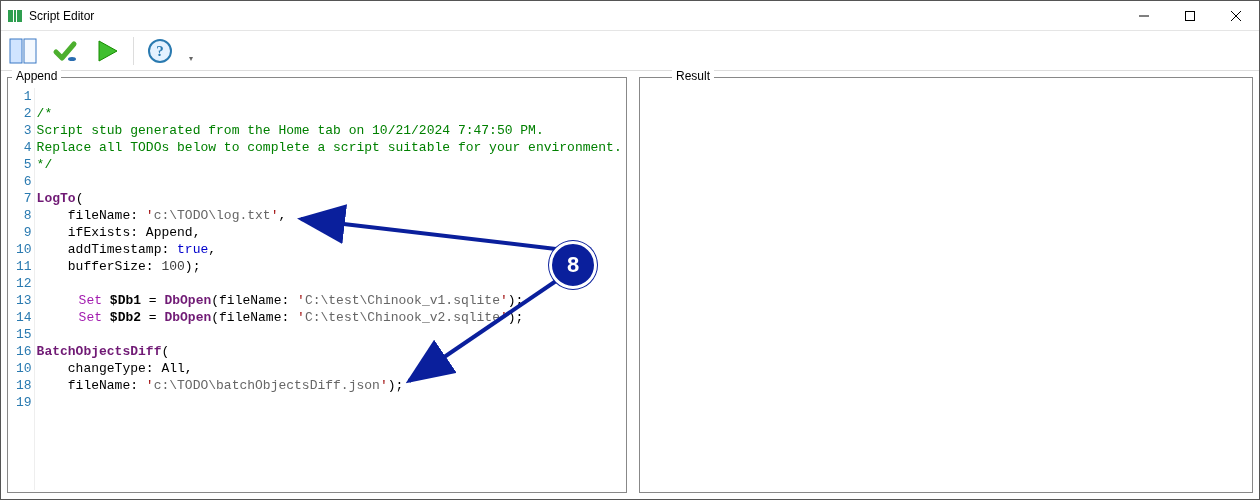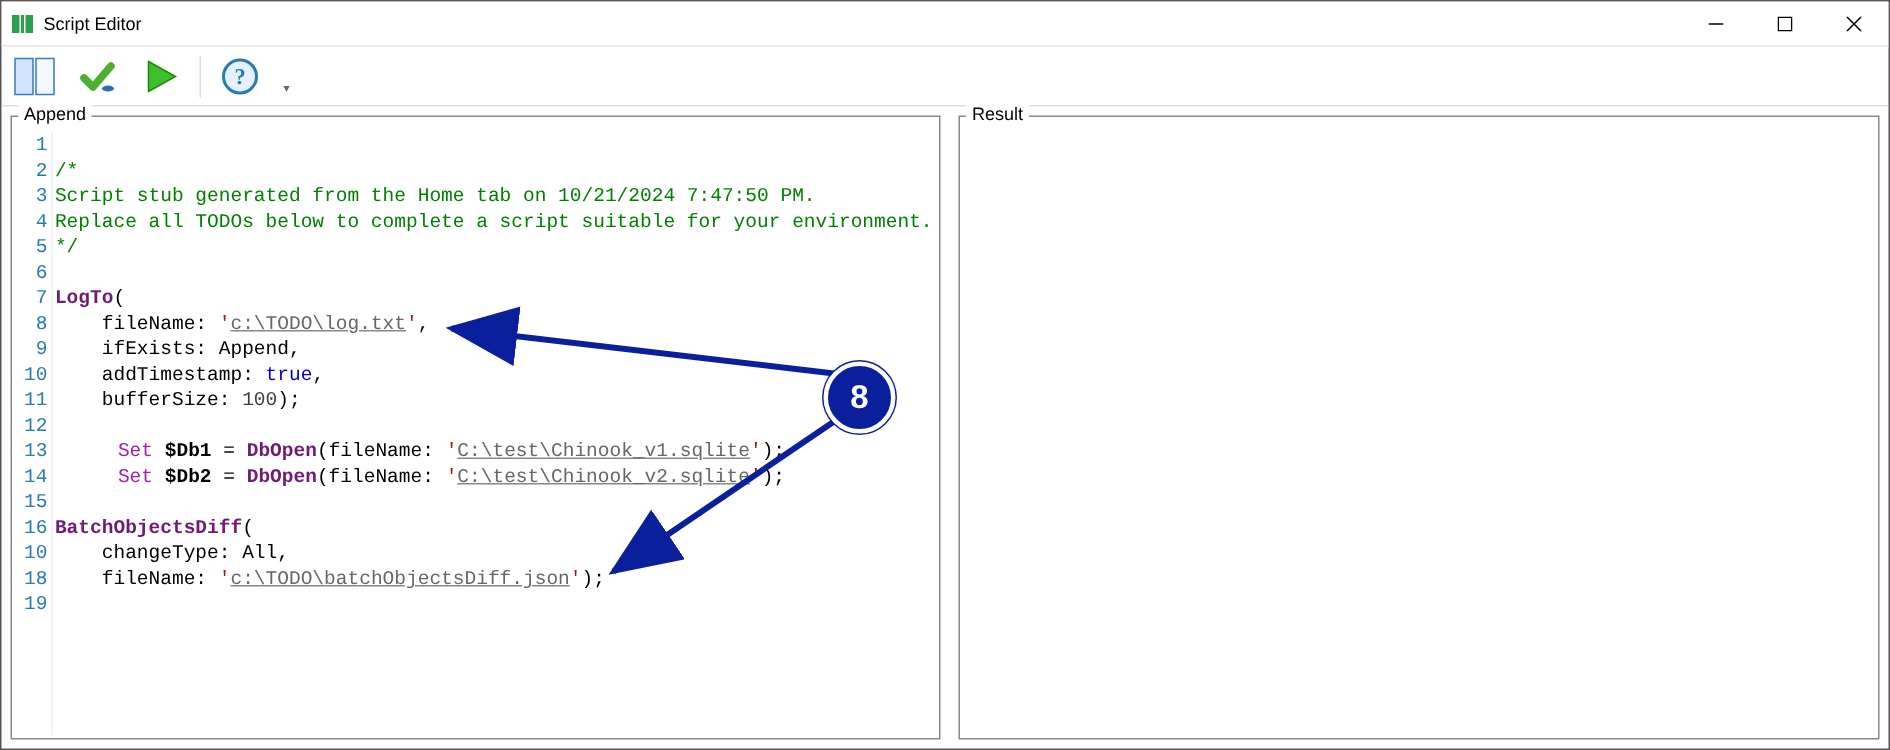--- a/index.html
+++ b/index.html
@@ -63,21 +63,21 @@
     top:70px; left:0; right:0; bottom:0;
     display:flex;
   }
   .panel {
     display:flex; flex-direction:column;
     border:1px solid #888;
     margin:6px;
     background:#fff;
   }
   .panel.left { flex: 0 0 620px; }
-  .panel.right { flex: 1; }
+  .panel.right { flex: 1; padding-left: 28px; }
   .panel-header {
     font-size:12px;
     padding:0 4px 2px 4px;
     background:#fff;
     position:relative;
     top:-9px;
     width:fit-content;
     margin-left:4px;
   }
   .panel-body {
@@ -106,21 +106,21 @@
   .gutter div { height:17px; }
   .code { flex:1; }
   .code .line { height:17px; }
 
   .tok-comment { color:#008000; }
   .tok-func { color:#701a75; font-weight:bold; }
   .tok-kw { color:#a21caf; font-weight:normal;margin-left:42px; }
   .tok-var { color:#000; font-weight:bold; }
   .tok-arg { color:#000; }
   .tok-str { color:#a31515; }
-  .tok-path { color:#666; text-decoration: underline; text-decoration-color:#888; }
+  .tok-path { color:#666; text-decoration-color:#888; }
   .tok-bool { color:#0000cc; }
   .tok-num { color:#404040; }
   .tok-enum { color:#000; }
 
   
   .anno-badge {
     position:absolute;
     width:48px; height:48px;
     border-radius:50%;
     background:#0a1f9c;

